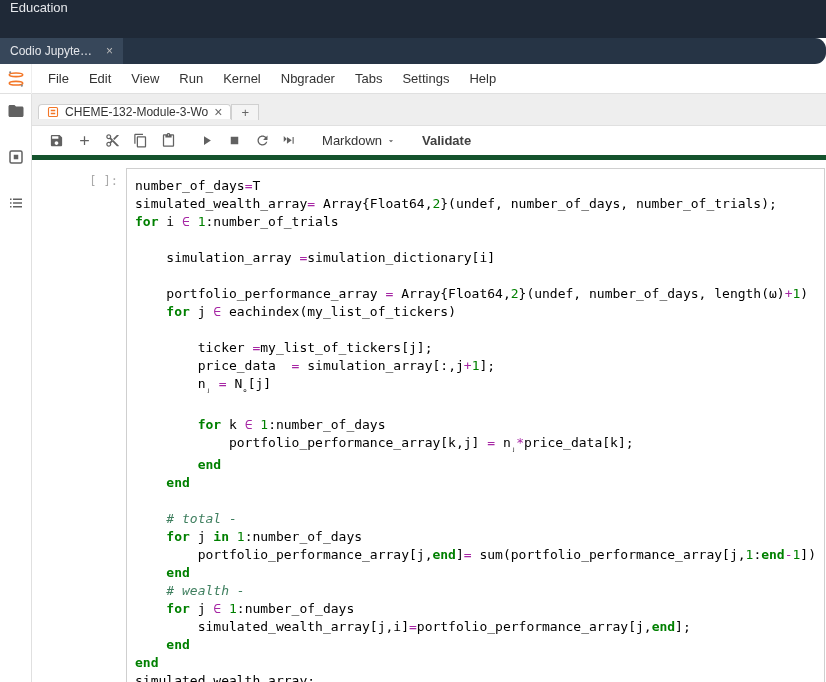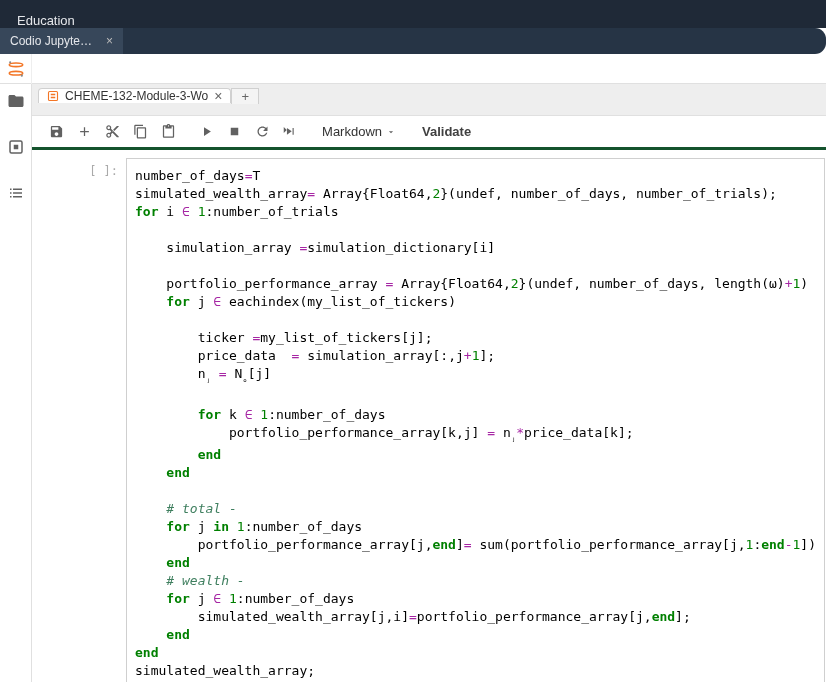--- a/index.html
+++ b/index.html
@@ -7,24 +7,24 @@
   font-family: -apple-system, BlinkMacSystemFont, "Segoe UI", Helvetica, Arial, sans-serif;
   font-size: 13px;
   background: #fff;
   width: 826px;
   height: 682px;
   overflow: hidden;
 }
 .titlebar {
   background: #1f2937;
   color: #e5e7eb;
-  height: 28px;
-  display: flex;
-  align-items: flex-end;
-  padding: 0 17px;
+  height: 38px;
+  display: flex;
+  align-items: flex-start;
+  padding: 0 10px;
   font-size: 13px;
 }
 .apptabs {
   background: #263445;
   height: 26px;
   display: flex;
   align-items: stretch;
   border-radius: 11px;
 }
 .apptab {
@@ -65,21 +65,21 @@
   align-items: center;
   padding-top: 8px;
   gap: 28px;
 }
 .leftbar .icon { width: 18px; height: 18px; fill: #616161; cursor: pointer; }
 .content { flex: 1; display: flex; flex-direction: column; }
 .filetabs {
   height: 32px;
   background: #eeeeee;
   display: flex;
-  align-items: flex-start;
+  align-items: center;
   padding-left: 6px;
   border-bottom: 1px solid #e0e0e0;
 }
 .filetab {
   background: #fff;
   border: 1px solid #d0d0d0;
   border-top-left-radius: 4px 4px;
   border-top-right-radius: 4px 4px;
   border-bottom: none;
   display: flex;
@@ -103,21 +103,21 @@
   border: 1px solid #d0d0d0;
   border-bottom: none;
   background: #f4f4f4;
 }
 .toolbar {
   height: 34px;
   display: flex;
   align-items: center;
   gap: 0;
   padding: 0 10px;
-  border-bottom: 3px solid #14532d;
+  border-bottom: 5px solid #14532d;
 }
 .tbtn {
   width: 28px;
   height: 28px;
   display: flex;
   align-items: center;
   justify-content: center;
   cursor: pointer;
   border-radius: 2px;
 }
@@ -178,20 +178,31 @@
 </div>
 
 <div class="menubar">
   <div class="logo">
     <svg viewBox="0 0 24 24">
         <ellipse cx="12" cy="7" rx="8" ry="2.2" fill="none" stroke="#f37626" stroke-width="2"></ellipse>
         <ellipse cx="12" cy="17" rx="8" ry="2.2" fill="none" stroke="#f37626" stroke-width="2"></ellipse>
         <circle cx="5" cy="4" r="1.3" fill="#888"></circle>
         <circle cx="19" cy="20" r="1.3" fill="#888"></circle>
       </svg>
+  </div>
+  <div class="menus">
+    <div class="menuitem">File</div>
+    <div class="menuitem">Edit</div>
+    <div class="menuitem">View</div>
+    <div class="menuitem">Run</div>
+    <div class="menuitem">Kernel</div>
+    <div class="menuitem">Nbgrader</div>
+    <div class="menuitem">Tabs</div>
+    <div class="menuitem">Settings</div>
+    <div class="menuitem">Help</div>
   </div>
 </div>
 
 <div class="mainrow">
   <div class="leftbar">
     <svg class="icon" viewBox="0 0 24 24">
         <path d="M10 4H4c-1.1 0-2 .9-2 2v12c0 1.1.9 2 2 2h16c1.1 0 2-.9 2-2V8c0-1.1-.9-2-2-2h-8l-2-2z"></path>
       </svg>
     <svg class="icon" viewBox="0 0 24 24">
         <rect x="4" y="4" width="16" height="16" rx="2" fill="none" stroke="#616161" stroke-width="2"></rect>

